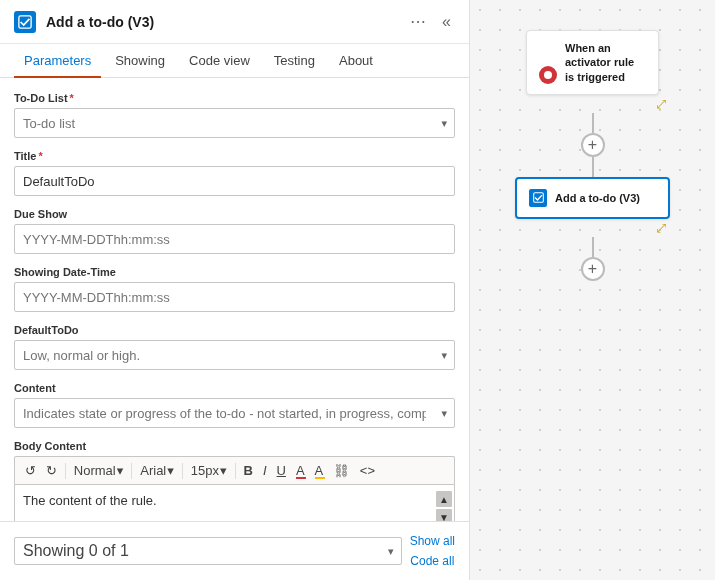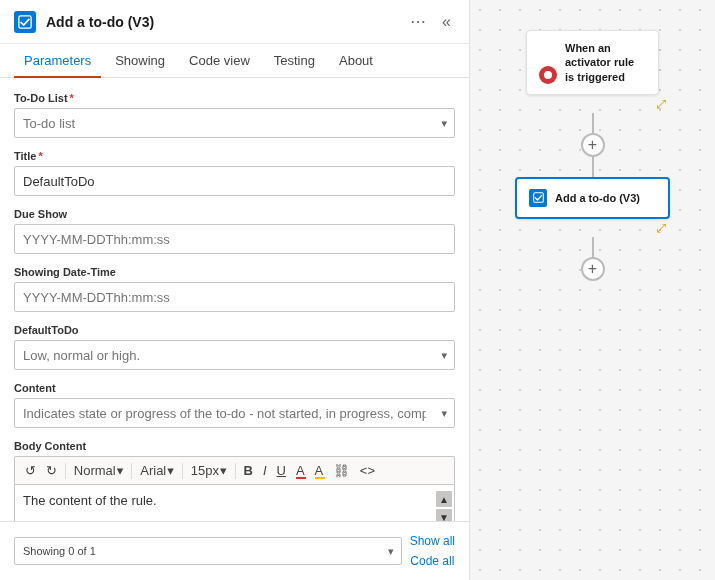--- a/index.html
+++ b/index.html
@@ -489,21 +489,21 @@
           <div class="scroll-arrow">▲</div>
           <div class="scroll-arrow">▼</div>
         </div>
       </div>
     </div>
 
   </div>
 
   <div class="advanced-section">
     <div class="advanced-select-wrap">
-      <input type="text" class="form-input" style="color: rgb(68, 68, 68); font-size: 11px; height: 28px;" placeholder="Showing 0 of 1" value="Showing 0 of 1">
+      <input type="text" class="form-input" style="color: rgb(68, 68, 68); font-size: 16px; height: 28px;" placeholder="Showing 0 of 1" value="Showing 0 of 1">
       <span class="select-chevron">▾</span>
     </div>
     <div class="advanced-actions">
       <button class="link-btn">Show all</button>
       <button class="link-btn">Code all</button>
     </div>
   </div>
 
 </div>
 

